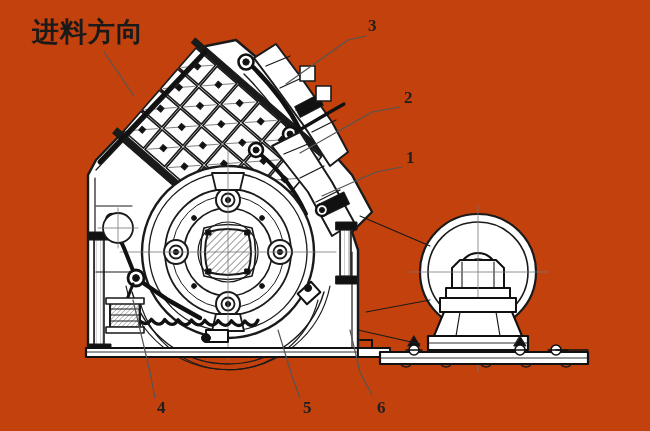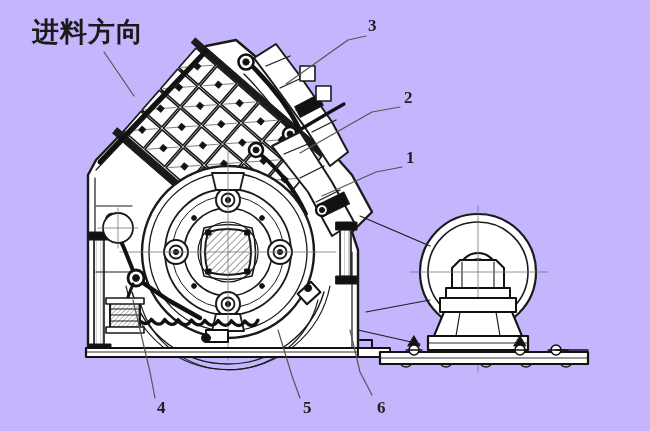--- a/index.html
+++ b/index.html
@@ -1,20 +1,20 @@
 <!DOCTYPE html>
 <html><head>
 <meta charset="utf-8">
 <style>
   html,body{margin:0;padding:0;background:#ffffff;}
   body{font-family:"Liberation Sans","DejaVu Sans",sans-serif;}
   #stage{
     position:relative;
     width:650px;height:431px;
-    background:#c4b5fd;
+    background:#c2410c;
     overflow:hidden;
   }
   #stage svg{position:absolute;top:0;left:0;}
   .cjk-label{
     position:absolute;
     font-family:"DejaVu Sans","Liberation Sans",sans-serif;
     font-weight:700;
     color:#1a1a1a;
     white-space:nowrap;
     letter-spacing:1px;

